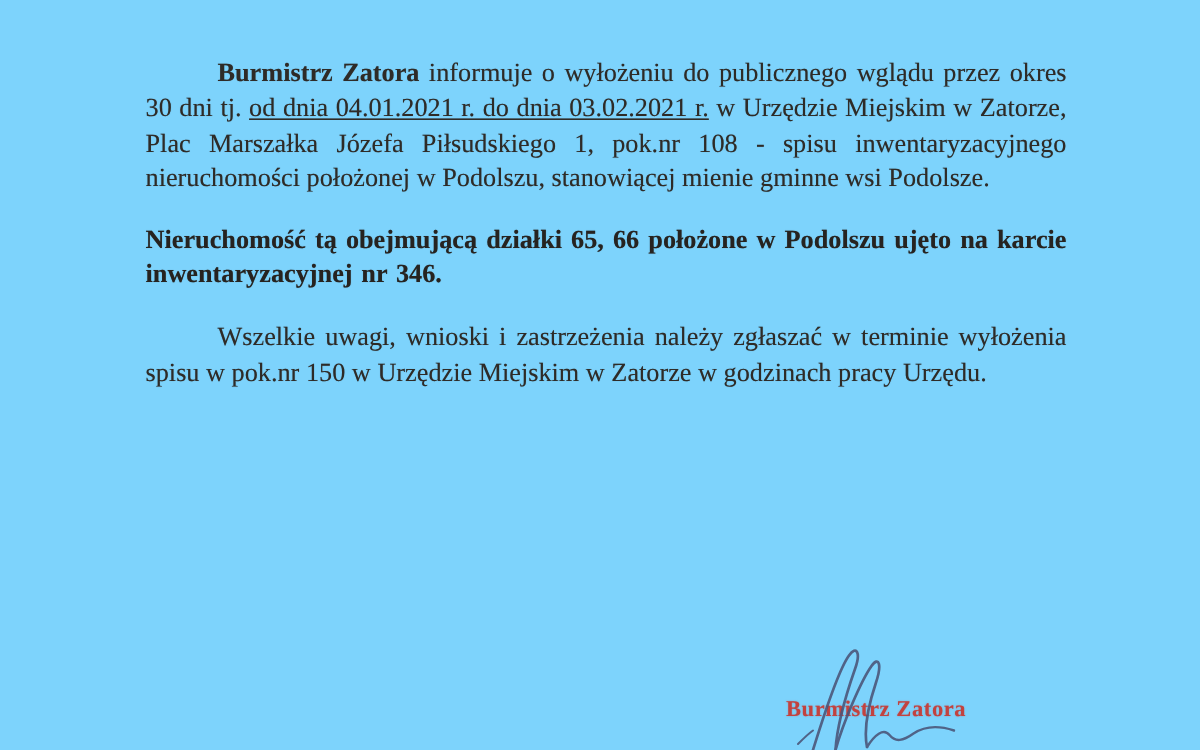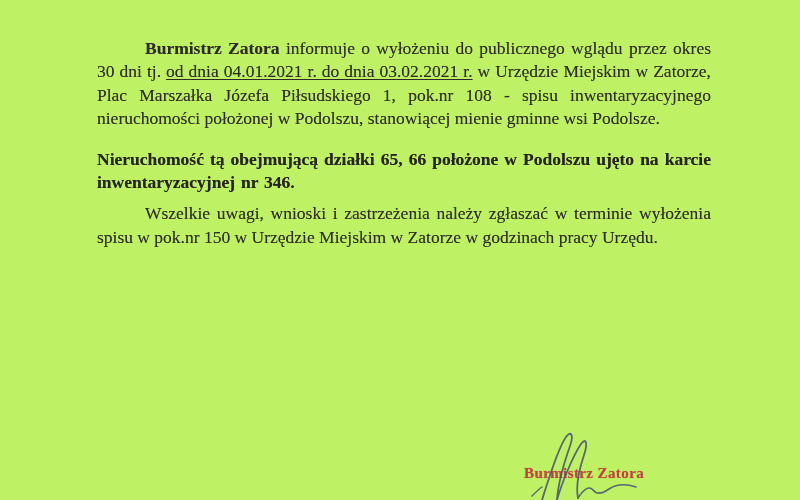--- a/index.html
+++ b/index.html
@@ -4,21 +4,21 @@
 <style>
   html, body {
     margin: 0;
     padding: 0;
     background: #ffffff;
   }
   .page {
     position: relative;
     width: 800px;
     height: 500px;
-    background: #bef264;
+    background: #7dd3fc;
     overflow: hidden;
     font-family: "Liberation Serif", serif;
   }
   .textblock {
     position: absolute;
     left: 97px;
     top: 37px;
     width: 614px;
   }
   .para {
@@ -31,21 +31,21 @@
   }
   .para.indented { text-indent: 48px; }
   .para.bold {
     font-weight: bold;
     color: #262320;
     text-shadow: 0 0 0.5px rgba(38,35,32,0.5);
     word-spacing: 1.5px;
   }
   .p-intro   { margin-bottom: 17px; }
   .p-legal   { margin-bottom: 35px; }
-  .p-property{ margin-bottom: 8px; }
+  .p-property{ margin-bottom: 19px; }
   .lead-bold { font-weight: bold; }
   .dates-underline {
     text-decoration: underline;
     text-underline-offset: 2px;
   }
   .signature-block {
     position: absolute;
     left: 518px;
     top: 428px;
     width: 180px;

